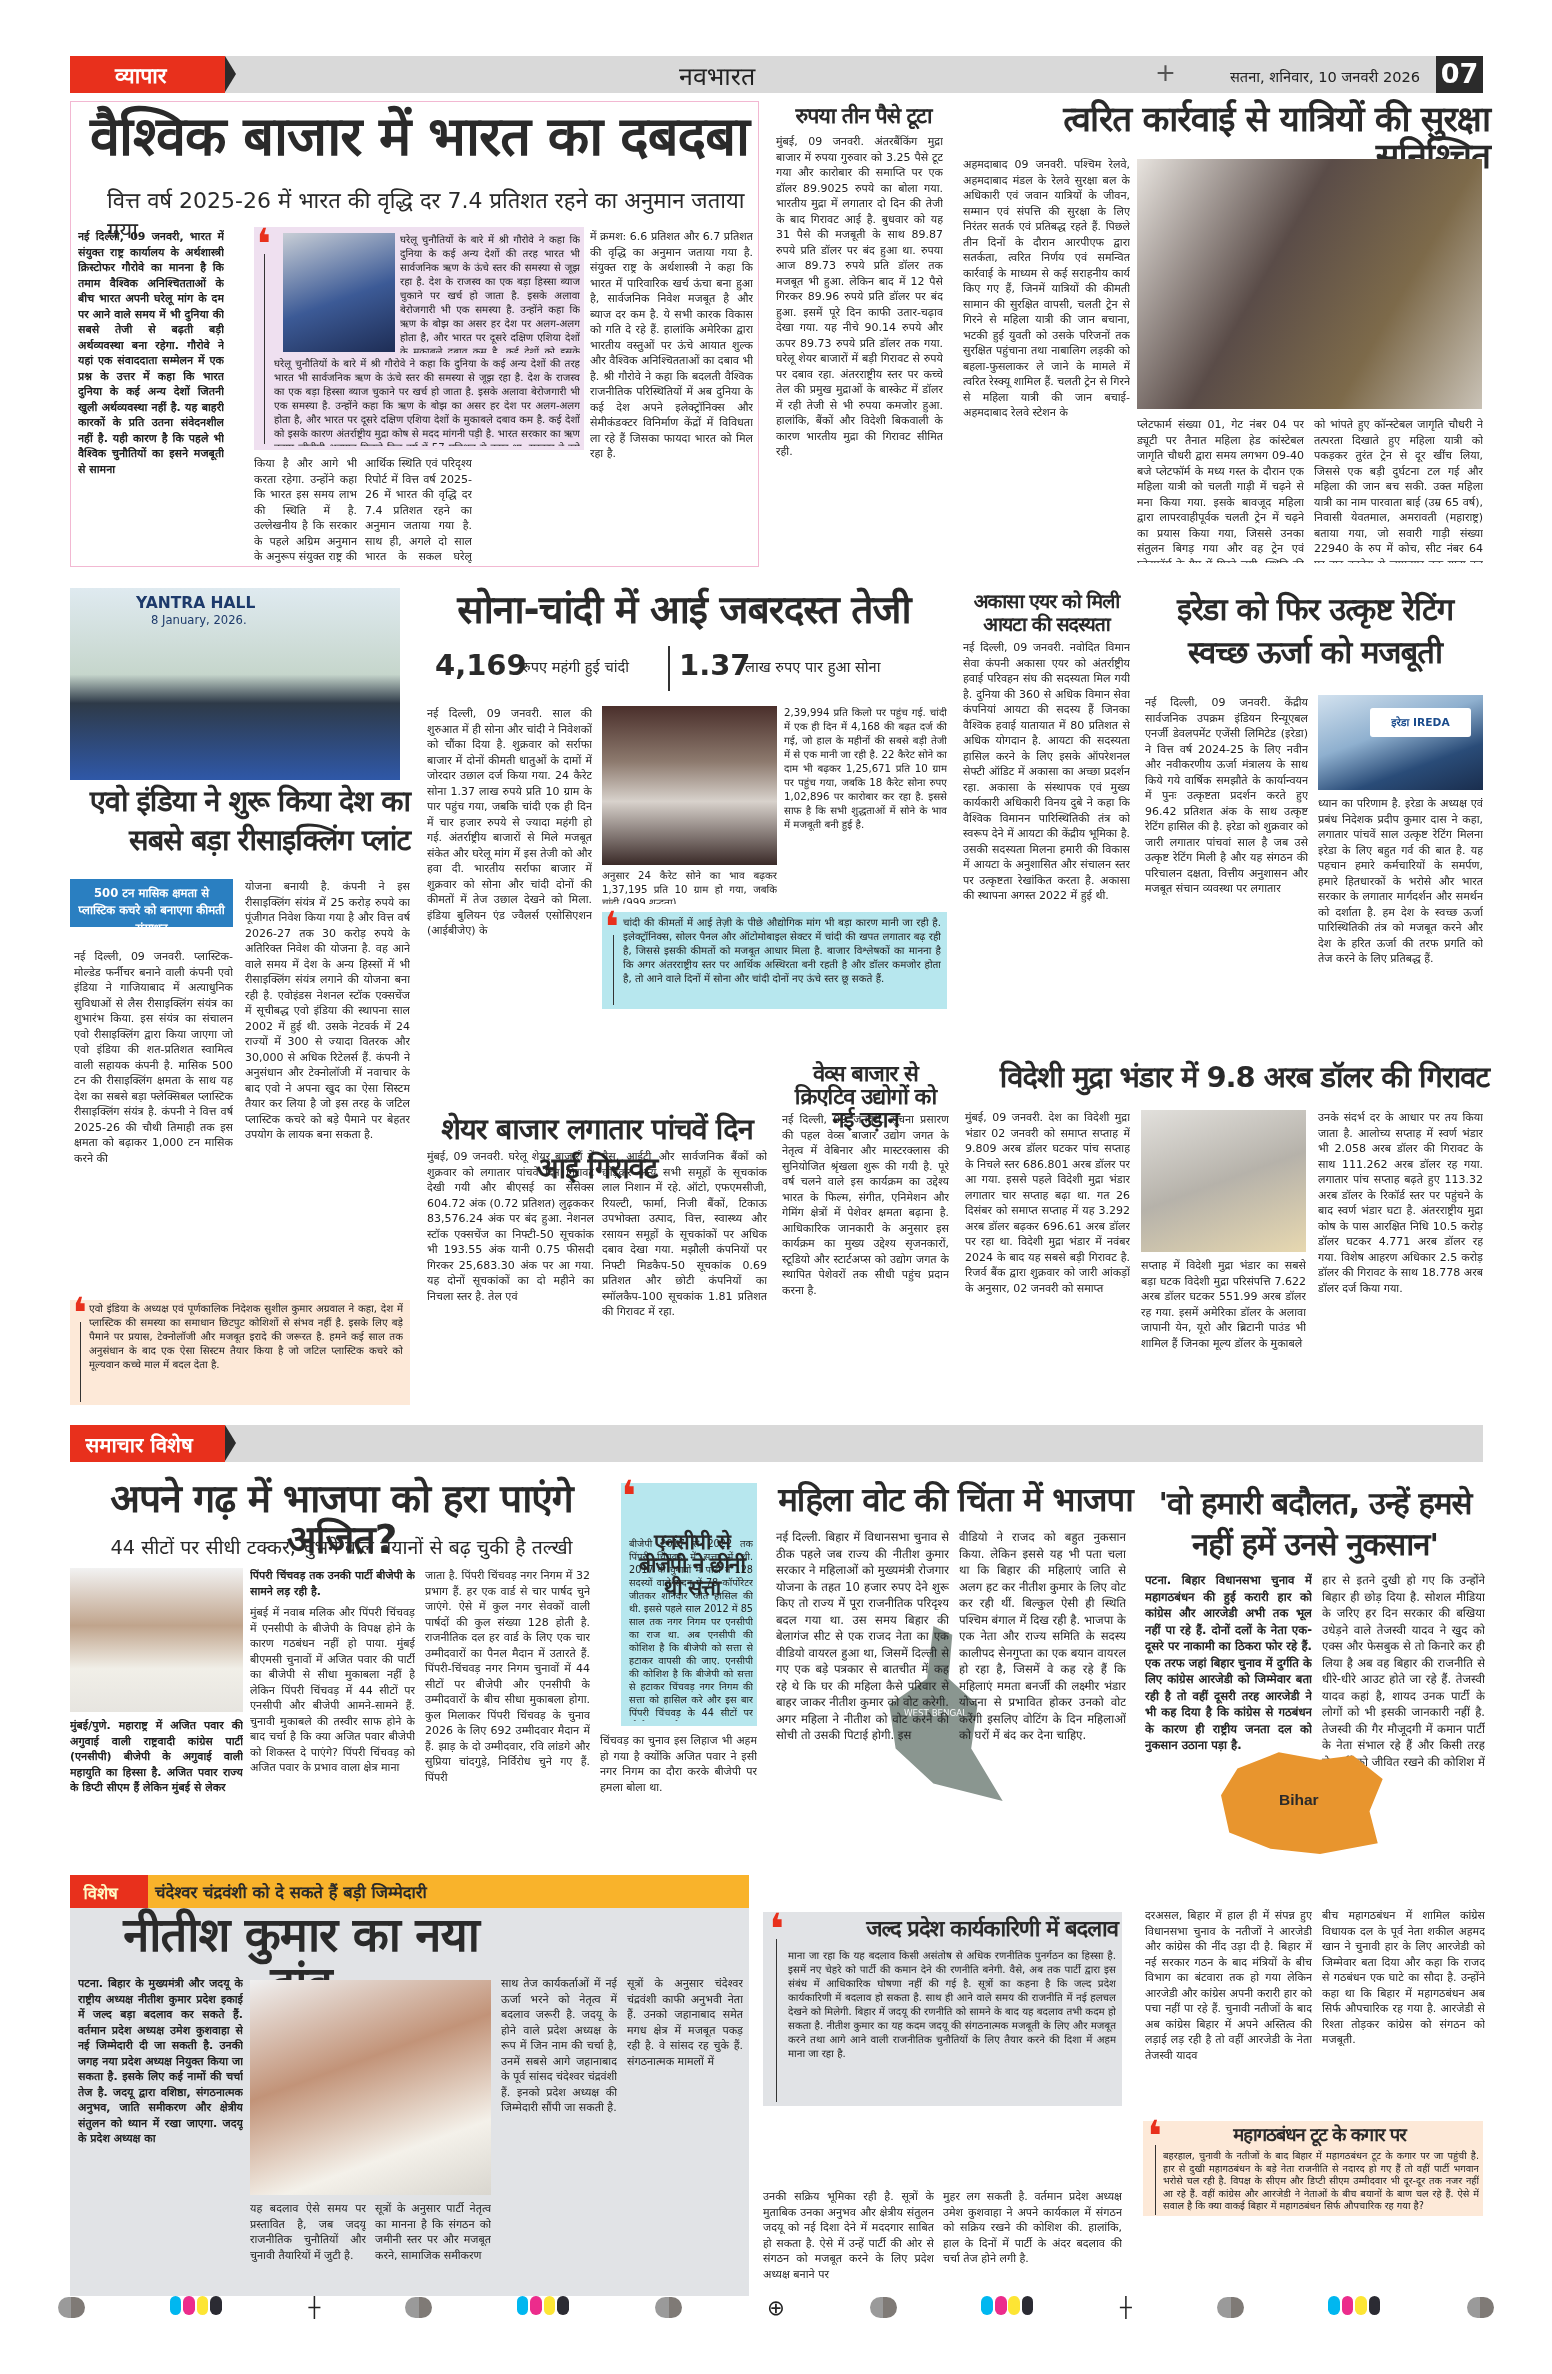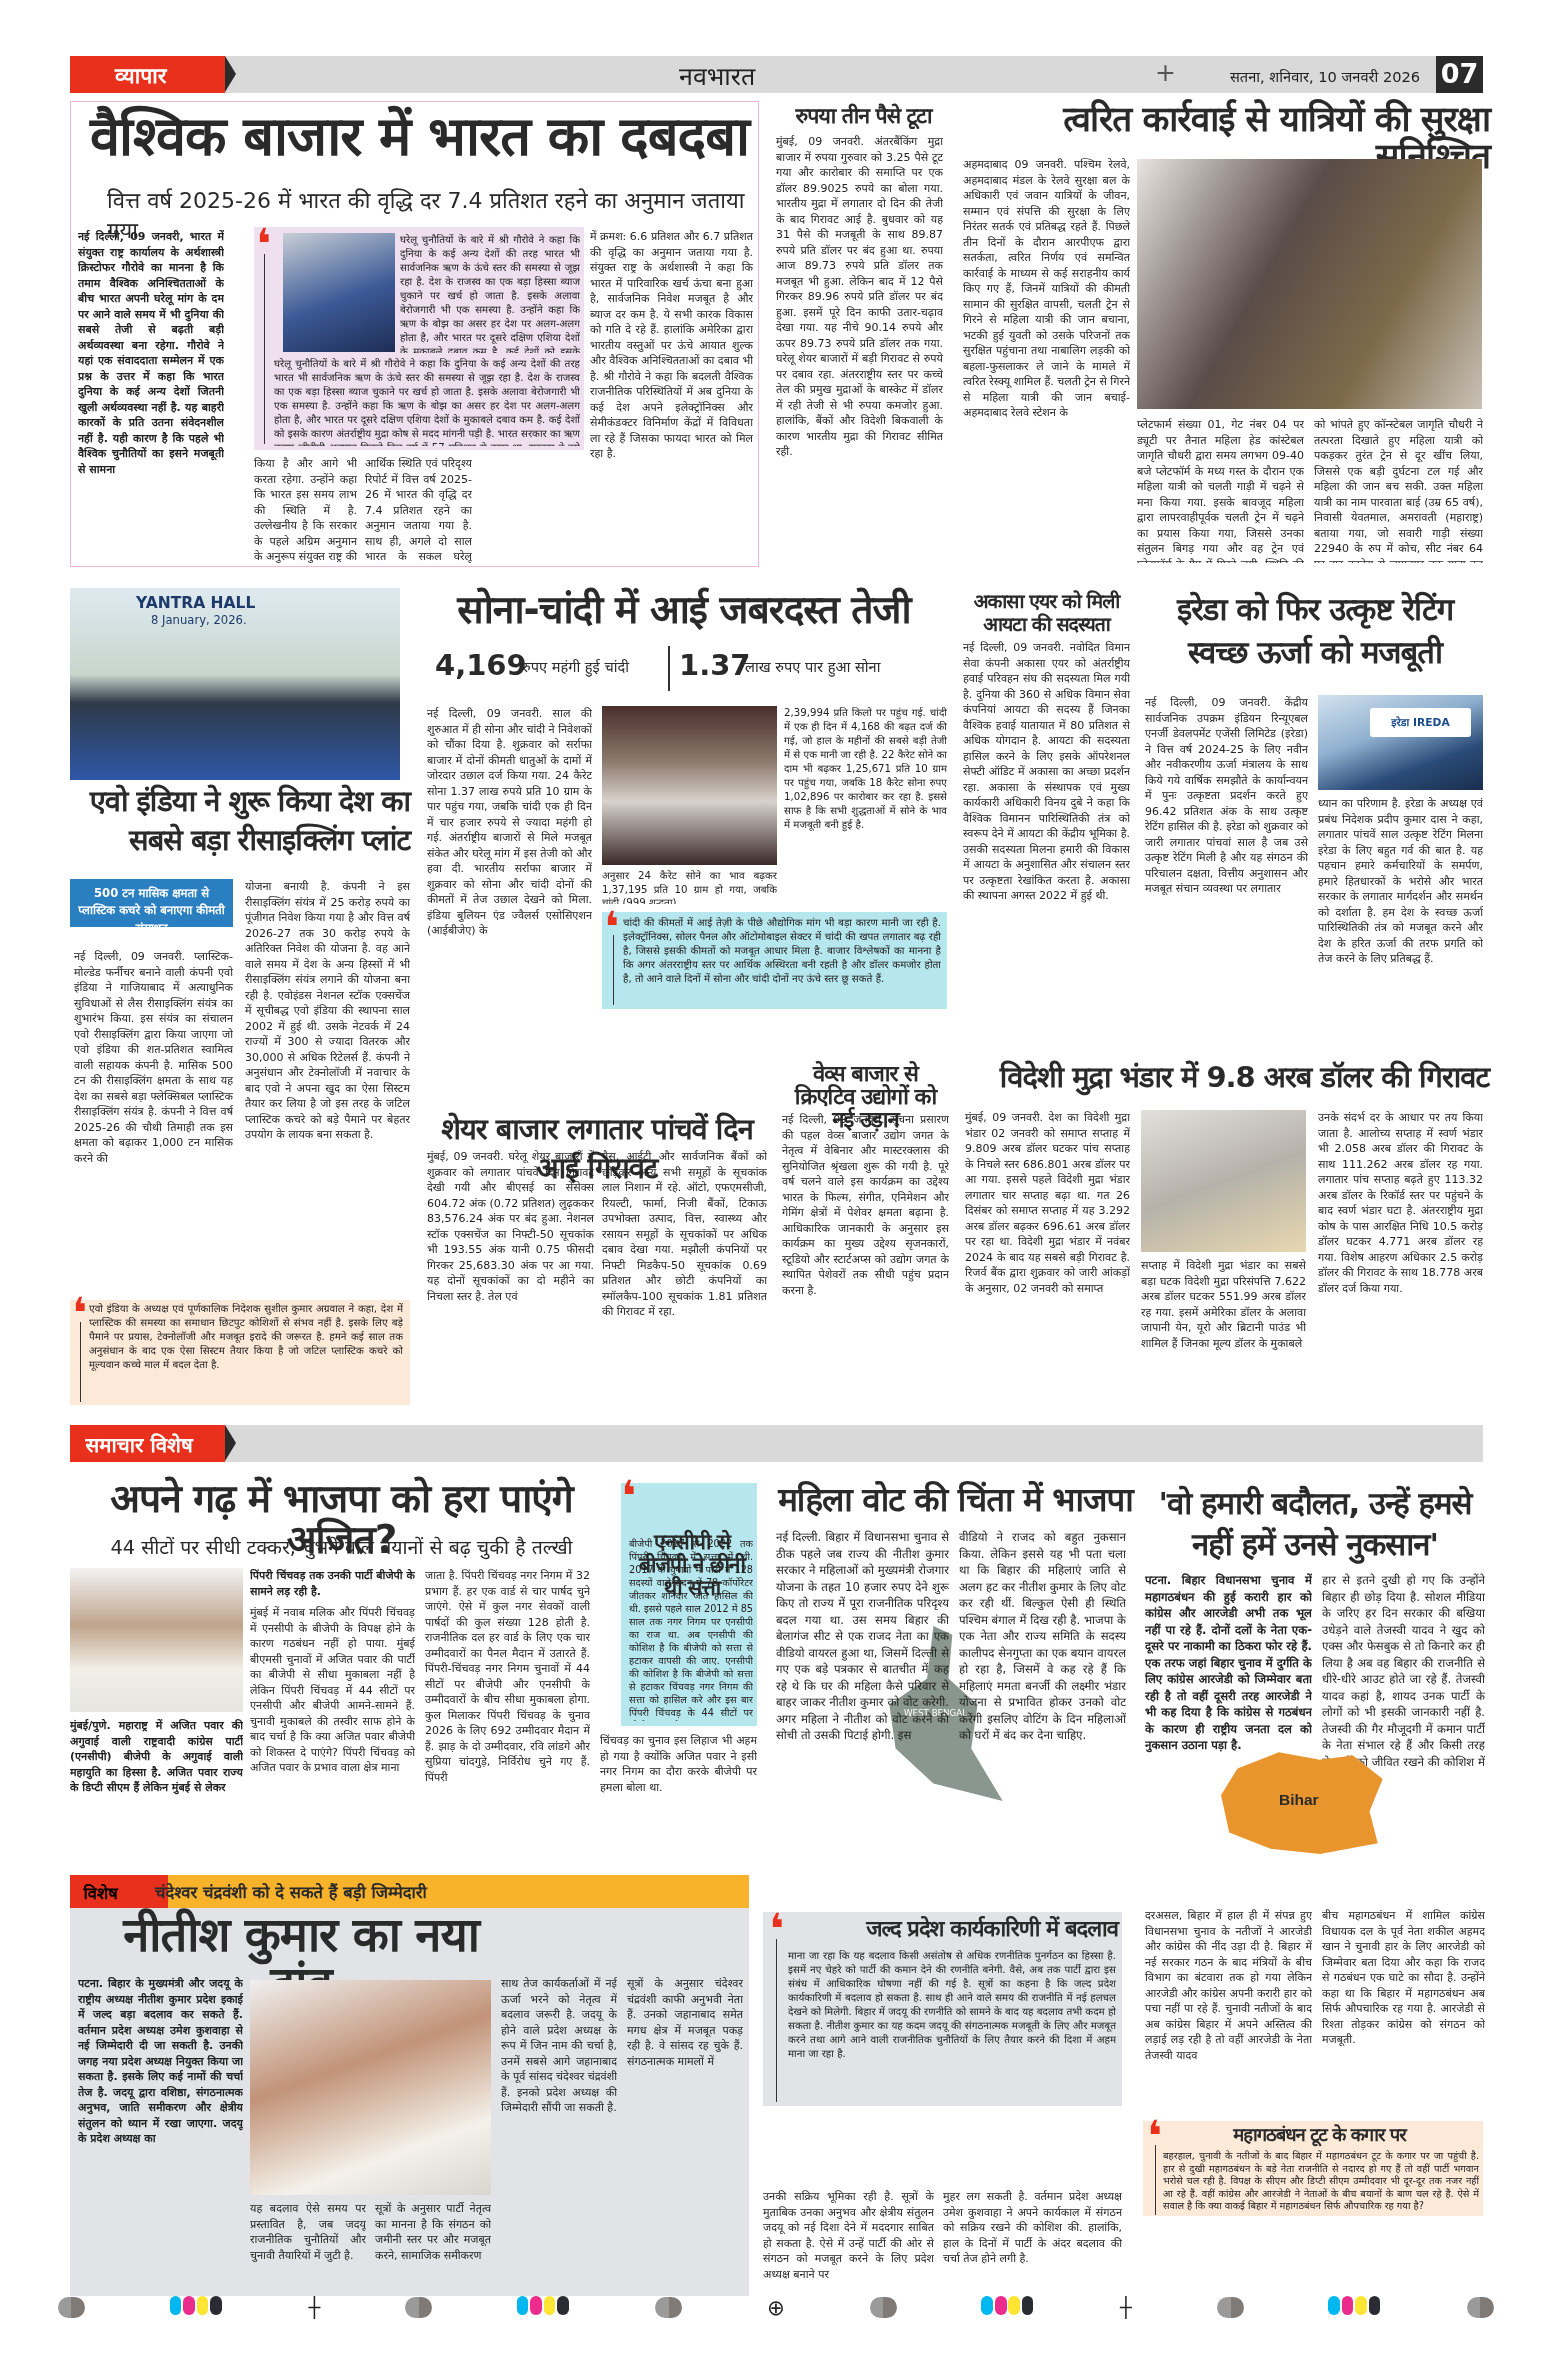--- a/index.html
+++ b/index.html
@@ -22,21 +22,21 @@
   .quote-mark { color: #e8301c; font-weight: bold; font-size: 43px; line-height: 31px; }
   .quote-line { border-left: 1.9px solid #333; }
 
   .photo { background: linear-gradient(135deg, #8a9aa8 0%, #5a6c7c 45%, #c4b8a6 100%); }
 
   .sec2-bar { left: 70px; top: 1425px; width: 1413px; height: 37px; background: #d9d9d9; }
   .sec2-tag { left: 70px; top: 1425px; width: 155px; height: 37px; background: #e8301c; color: #fff; font-weight: bold; font-size: 20.4px; padding: 4.9px 0 0 15.5px; }
   .sec2-arrow { left: 225px; top: 1425px; border-top: 18.4px solid transparent; border-bottom: 18.4px solid transparent; border-left: 11.6px solid #2b2b2b; width: 0; height: 0; }
 
   .vishesh-bar { left: 70px; top: 1875px; width: 679px; height: 33px; background: #f9b32b; }
-  .vishesh-tag { left: 70px; top: 1875px; width: 98px; height: 33px; background: #e8301c; color: #000000; font-weight: bold; font-size: 16.5px; padding: 5.8px 0 0 13.6px; }
+  .vishesh-tag { left: 70px; top: 1875px; width: 78px; height: 33px; background: #e8301c; color: #fef9c3; font-weight: bold; font-size: 16.5px; padding: 5.8px 0 0 13.6px; }
   .vishesh-text { left: 155px; top: 1880px; font-size: 16.5px; font-weight: bold; color: #2a2a2a; }
   .nitish-bg { left: 70px; top: 1908px; width: 679px; height: 388px; background: #e1e3e6; }
 
   .cyanbox { background: #b7e7ee; }
   .peachbox { background: #fde9d8; }
   .bluebox { background: #2a7fc1; color: #fff; }
   .lilacbox { background: #efe0f0; }
 
   .dot { width: 11.6px; height: 19.4px; border-radius: 5.8px; display: inline-block; margin-right: 1.9px; }
   .reg { width: 27px; height: 21.3px; border-radius: 13.6px 13.6px 13.6px 13.6px; background: linear-gradient(90deg, #9a9a9a 50%, #7f7a76 50%); display: inline-block; }

